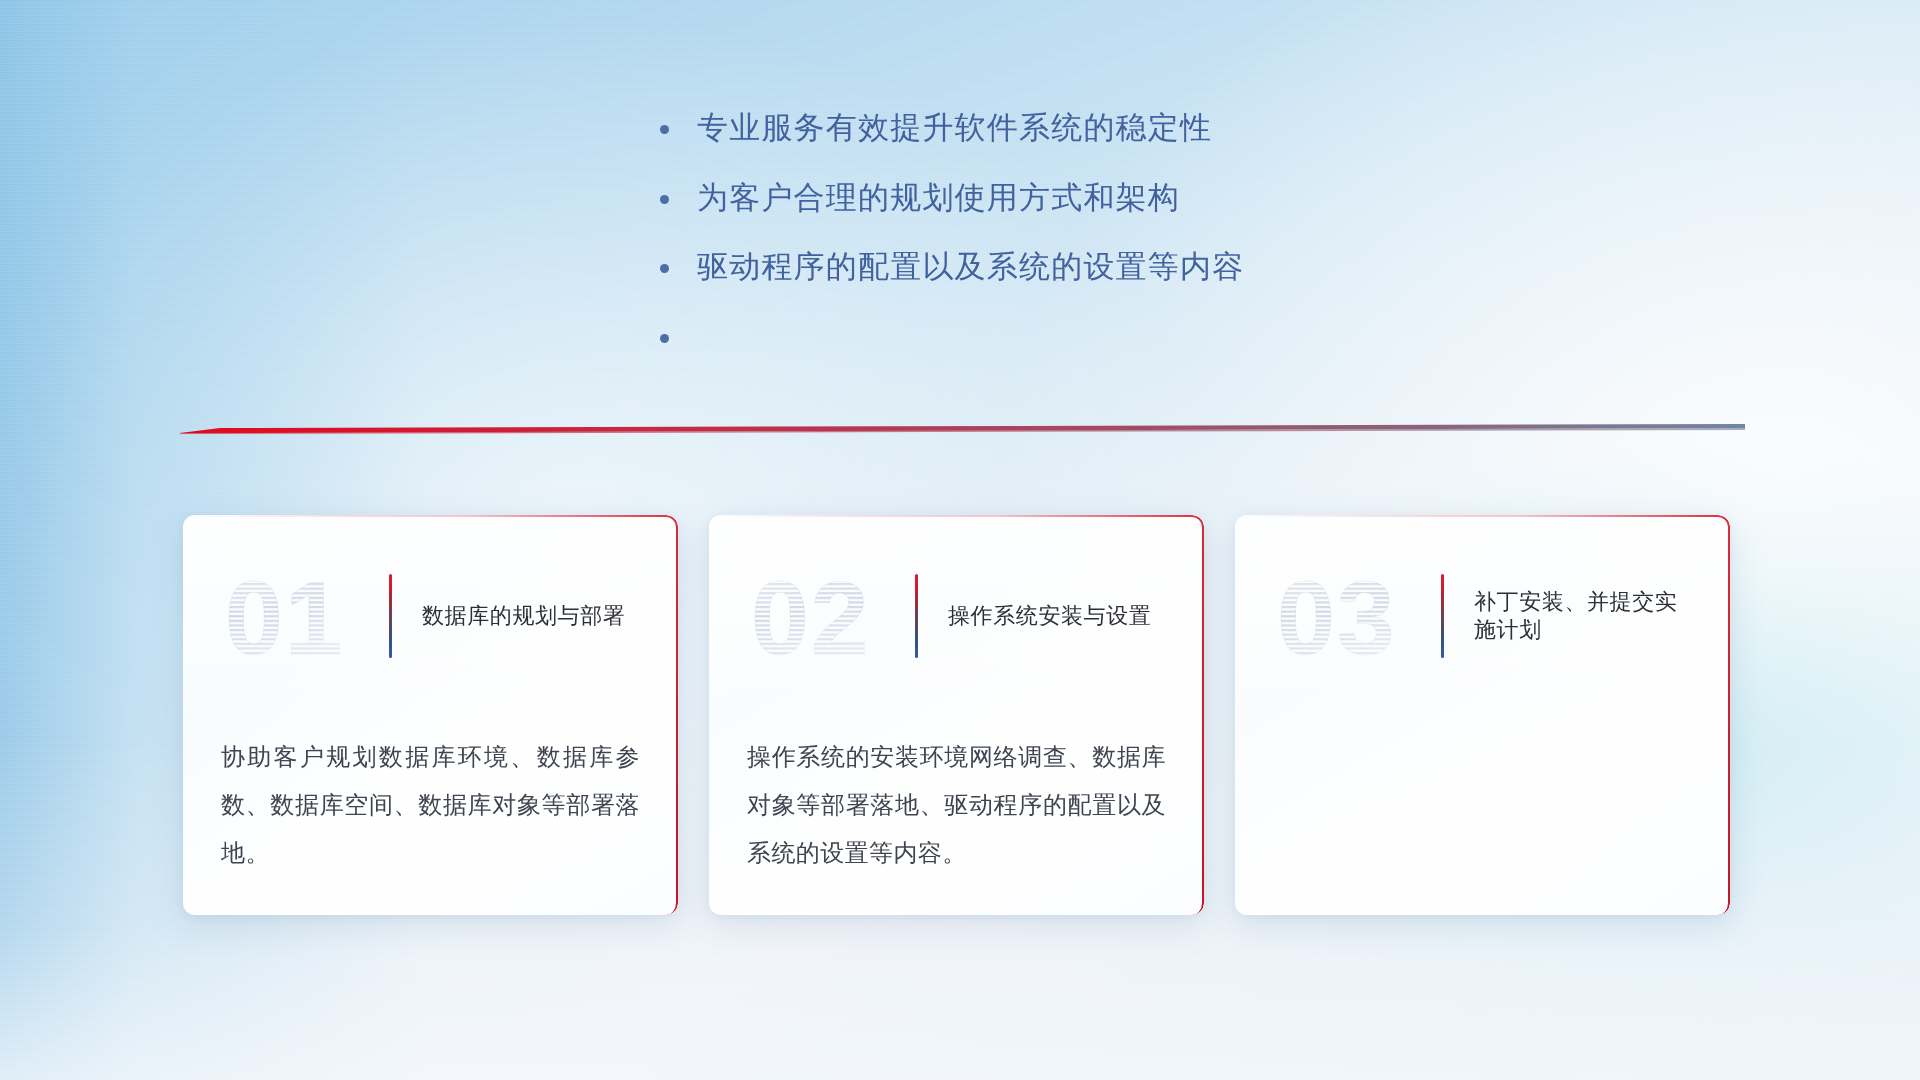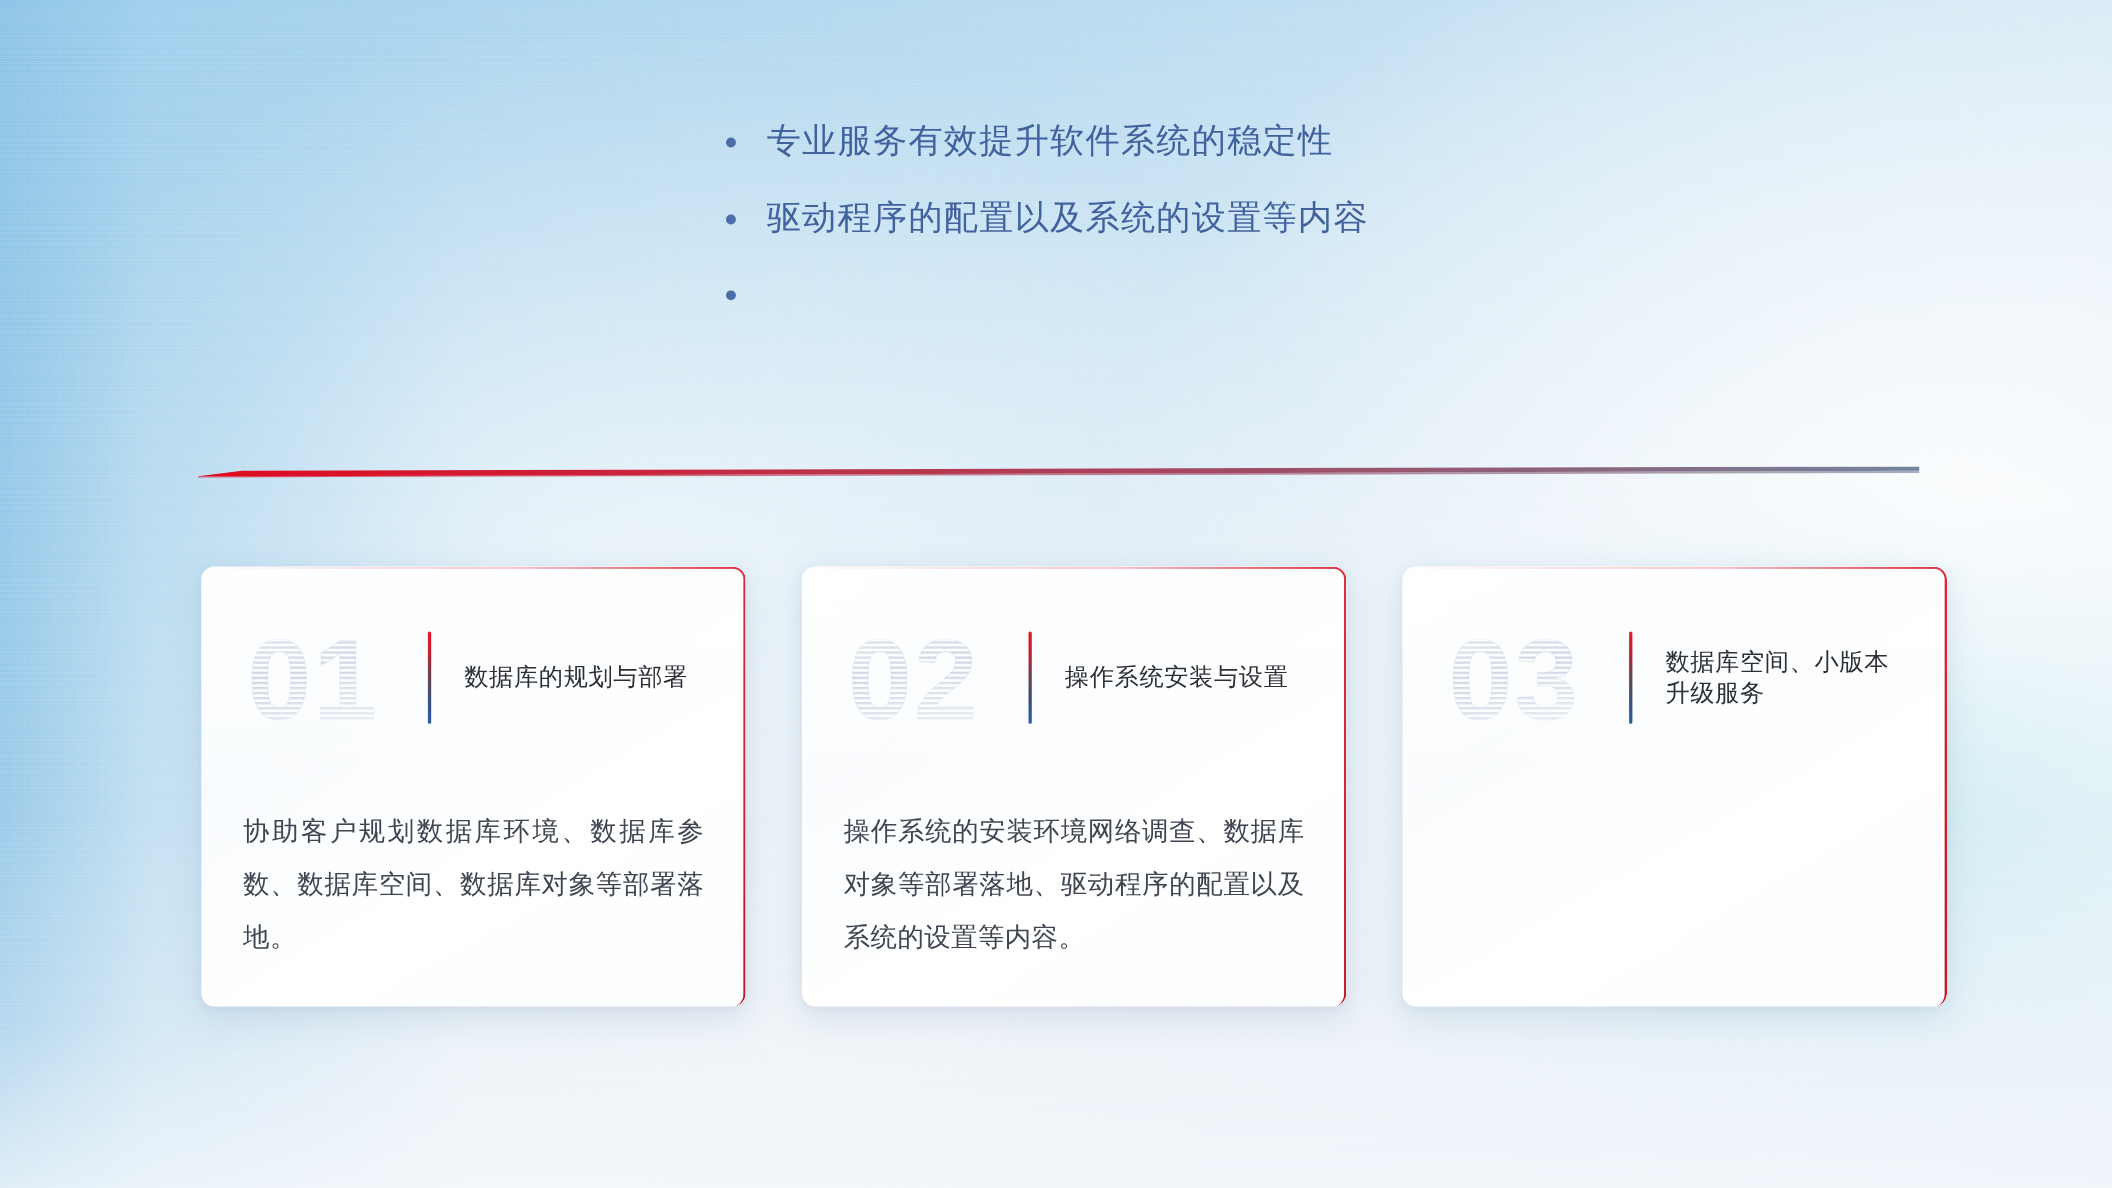--- a/index.html
+++ b/index.html
@@ -125,21 +125,21 @@
   }
   #divider-wrap svg { display: block; width: 100%; height: 100%; }
 
   
   #cards {
     position: absolute;
     left: 183px;
     top: 515px;
     width: 1600px;
     display: flex;
-    gap: 51px;
+    gap: 31px;
     z-index: 5;
   }
 
   .card {
     position: relative;
     width: 495px;
     height: 400px;
     border-radius: 12px;
     padding: 42px 38px 0 38px;
     background:
@@ -246,20 +246,24 @@
   <div class="bg-layer bg-glow-cyan"></div>
   <div class="bg-layer bg-glow-center"></div>
   <div class="bg-layer bg-glow-left"></div>
   <div class="bg-layer bg-bottom"></div>
   <div class="bg-layer bg-grain"></div>
 
   <div id="bullets">
     <div class="bullet-row">
       <span class="bullet-dot"></span>
       <span class="bullet-text">专业服务有效提升软件系统的稳定性</span>
+    </div>
+    <div class="bullet-row">
+      <span class="bullet-dot"></span>
+      <span class="bullet-text">为客户合理的规划使用方式和架构</span>
     </div>
     <div class="bullet-row">
       <span class="bullet-dot"></span>
       <span class="bullet-text">驱动程序的配置以及系统的设置等内容</span>
     </div>
     <div class="bullet-row">
       <span class="bullet-dot"></span>
     </div>
   </div>
 
@@ -354,18 +358,18 @@
               <mask id="num3mask">
                 <rect width="150" height="112" fill="url(#num3fade)"></rect>
               </mask>
             </defs>
             <g mask="url(#num3mask)">
               <text x="4" y="94" font-family="'Liberation Sans', sans-serif" font-size="104" font-weight="700" letter-spacing="2" fill="url(#stripe3)" stroke="#aab9d0" stroke-opacity="0.35" stroke-width="0.8">03</text>
             </g>
           </svg>
         </div>
         <div class="card-rule"></div>
-        <div class="card-title">数据库空间、小版本升级服务</div>
+        <div class="card-title">补丁安装、并提交实施计划</div>
       </div>
     </div>
 
   </div>
 </div>
 
 </body></html>

